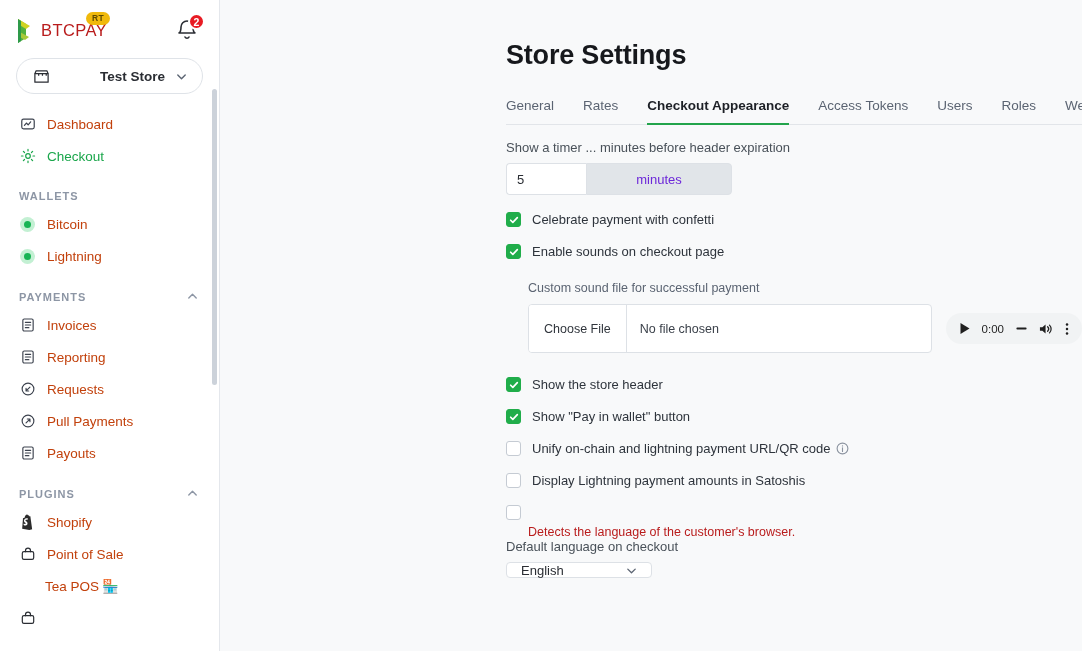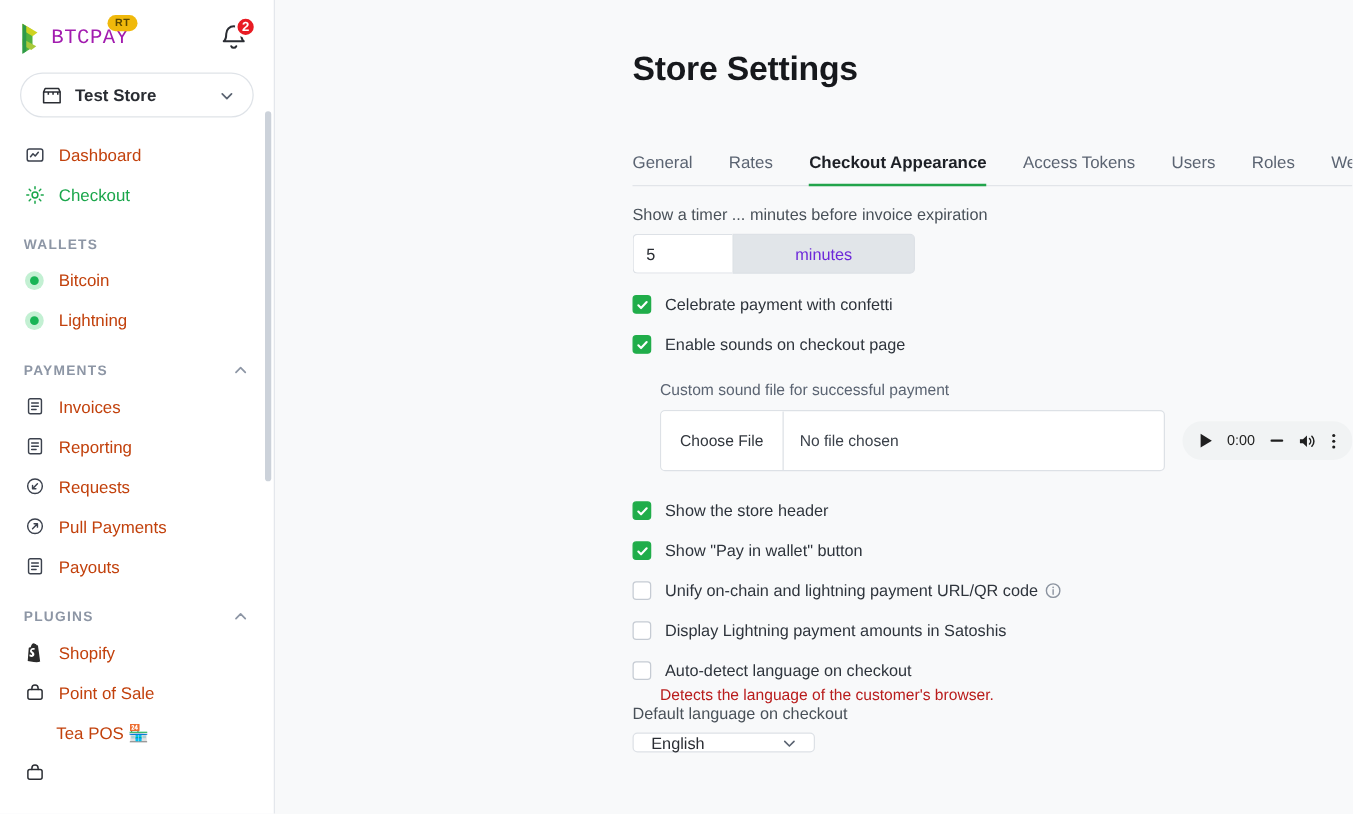--- a/index.html
+++ b/index.html
@@ -30,22 +30,22 @@
   }
 
   .brand-row {
     display: flex; align-items: center; justify-content: space-between;
     padding: 16px 18px 6px 16px;
     height: 52px;
   }
   .brand { display: flex; align-items: flex-start; gap: 6px; position: relative; }
   .logo-mark { width: 19px; height: 26px; display: block; }
   .brand-text {
-    font-size: 16.5px; letter-spacing: .4px; color: #a21caf;
-    font-weight: 400; line-height: 24px; font-family: Liberation Mono, monospace;
+    font-size: 16.5px; letter-spacing: .4px; color: #b91c1c;
+    font-weight: 400; line-height: 24px;
   }
   .rt-badge {
     position: absolute; left: 70px; top: -6px;
     background: #f0b90b; color: #5e4a00;
     font-size: 8.5px; font-weight: 700; letter-spacing: .4px;
     border-radius: 9px; padding: 2px 6px 2px 6px; line-height: 1;
   }
   .bell-wrap { position: relative; width: 26px; height: 28px; }
   .bell-badge {
     position: absolute; right: -4px; top: -4px;
@@ -57,20 +57,21 @@
   }
 
   .store-select {
     margin: 6px 16px 14px 16px;
     height: 36px;
     border: 1px solid #dfe3e8; border-radius: 18px;
     display: flex; align-items: center; gap: 10px;
     padding: 0 14px 0 16px;
     background: #fff;
     cursor: pointer;
+    text-align: right;
   }
   .store-name { font-size: 13.5px; font-weight: 600; color: #2a2d33; flex: 1; }
 
   .nav-list { padding: 0 0 4px 0; }
   .nav-item {
     display: flex; align-items: center; gap: 11px;
     height: 32px; padding: 0 16px 0 19px;
     font-size: 13.5px; color: #c2410c; cursor: pointer;
   }
   .nav-item.active { color: #1aa64b; font-weight: 500; }
@@ -109,21 +110,21 @@
     margin-top: 26px;
     border-bottom: 1px solid #e2e5e9;
     position: relative;
     margin-right: 0;
   }
   .tab {
     font-size: 13.5px; color: #5d6borderline; color: #5b6472;
     padding: 0 0 10px 0; margin-right: 29px;
     cursor: pointer; white-space: nowrap;
     border-bottom: 2px solid transparent;
-    position: relative; top: 1px; margin-top: 24px;
+    position: relative; top: 1px;
   }
   .tab.active { color: #1d2026; font-weight: 600; border-bottom-color: #22a44b; }
 
   .form-area { padding-top: 15px; }
 
   .label-sm { font-size: 13px; color: #495159; margin-bottom: 8px; }
 
   .input-group { display: flex; height: 32px; width: 226px; }
   .input-num {
     width: 80px; border: 1px solid #dde1e6; border-right: none;
@@ -383,21 +384,21 @@
         <div class="tab active">Checkout Appearance</div>
         <div class="tab">Access Tokens</div>
         <div class="tab">Users</div>
         <div class="tab">Roles</div>
         <div class="tab">Webhooks</div>
 
       </nav>
 
       <div class="form-area">
 
-        <div class="label-sm">Show a timer ... minutes before invoice expiration</div>
+        <div class="label-sm">Show a timer ... minutes before header expiration</div>
         <div class="input-group">
           <input class="input-num" type="text" value="5" style="">
           <div class="input-addon">minutes</div>
         </div>
 
         <div class="check-row">
           <span class="cbx on">
             <svg width="10" height="10" viewBox="0 0 12 12" fill="none" stroke="#ffffff" stroke-width="2" stroke-linecap="round" stroke-linejoin="round">
                 <path d="M2 6.3l2.6 2.6L10 3.2"></path>
               </svg>
@@ -482,21 +483,20 @@
           </span>
         </div>
 
         <div class="check-row">
           <span class="cbx"></span>
           <span class="check-label">Display Lightning payment amounts in Satoshis</span>
         </div>
 
         <div class="check-row">
           <span class="cbx"></span>
-          <span class="check-label">Auto-detect language on checkout</span>
         </div>
         <div class="help-text">Detects the language of the customer's browser.</div>
 
         <div class="label-sm" style="">Default language on checkout</div>
         <div class="select-box">
           <span>English</span>
           <span>
             <svg width="13" height="13" viewBox="0 0 14 14" fill="none" stroke="#5b6472" stroke-width="1.4" stroke-linecap="round" stroke-linejoin="round">
                 <path d="M3 5.5L7 9.5L11 5.5"></path>
               </svg>

